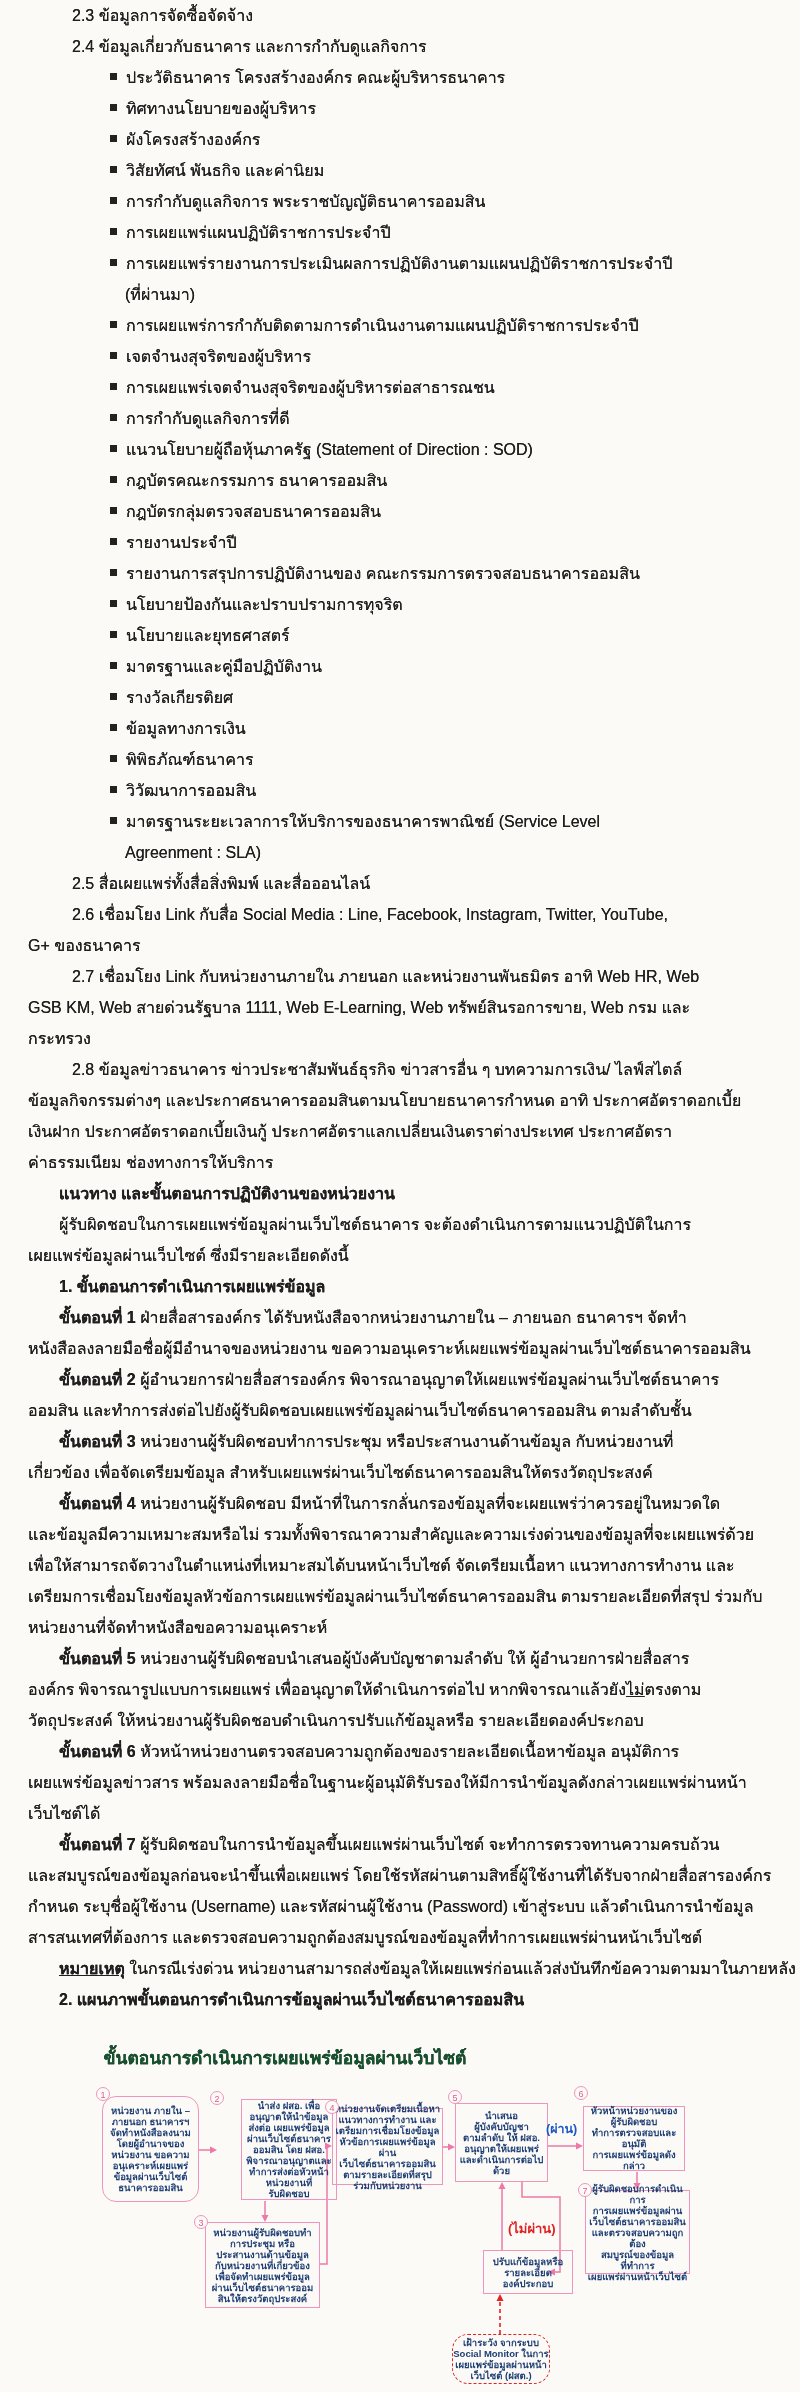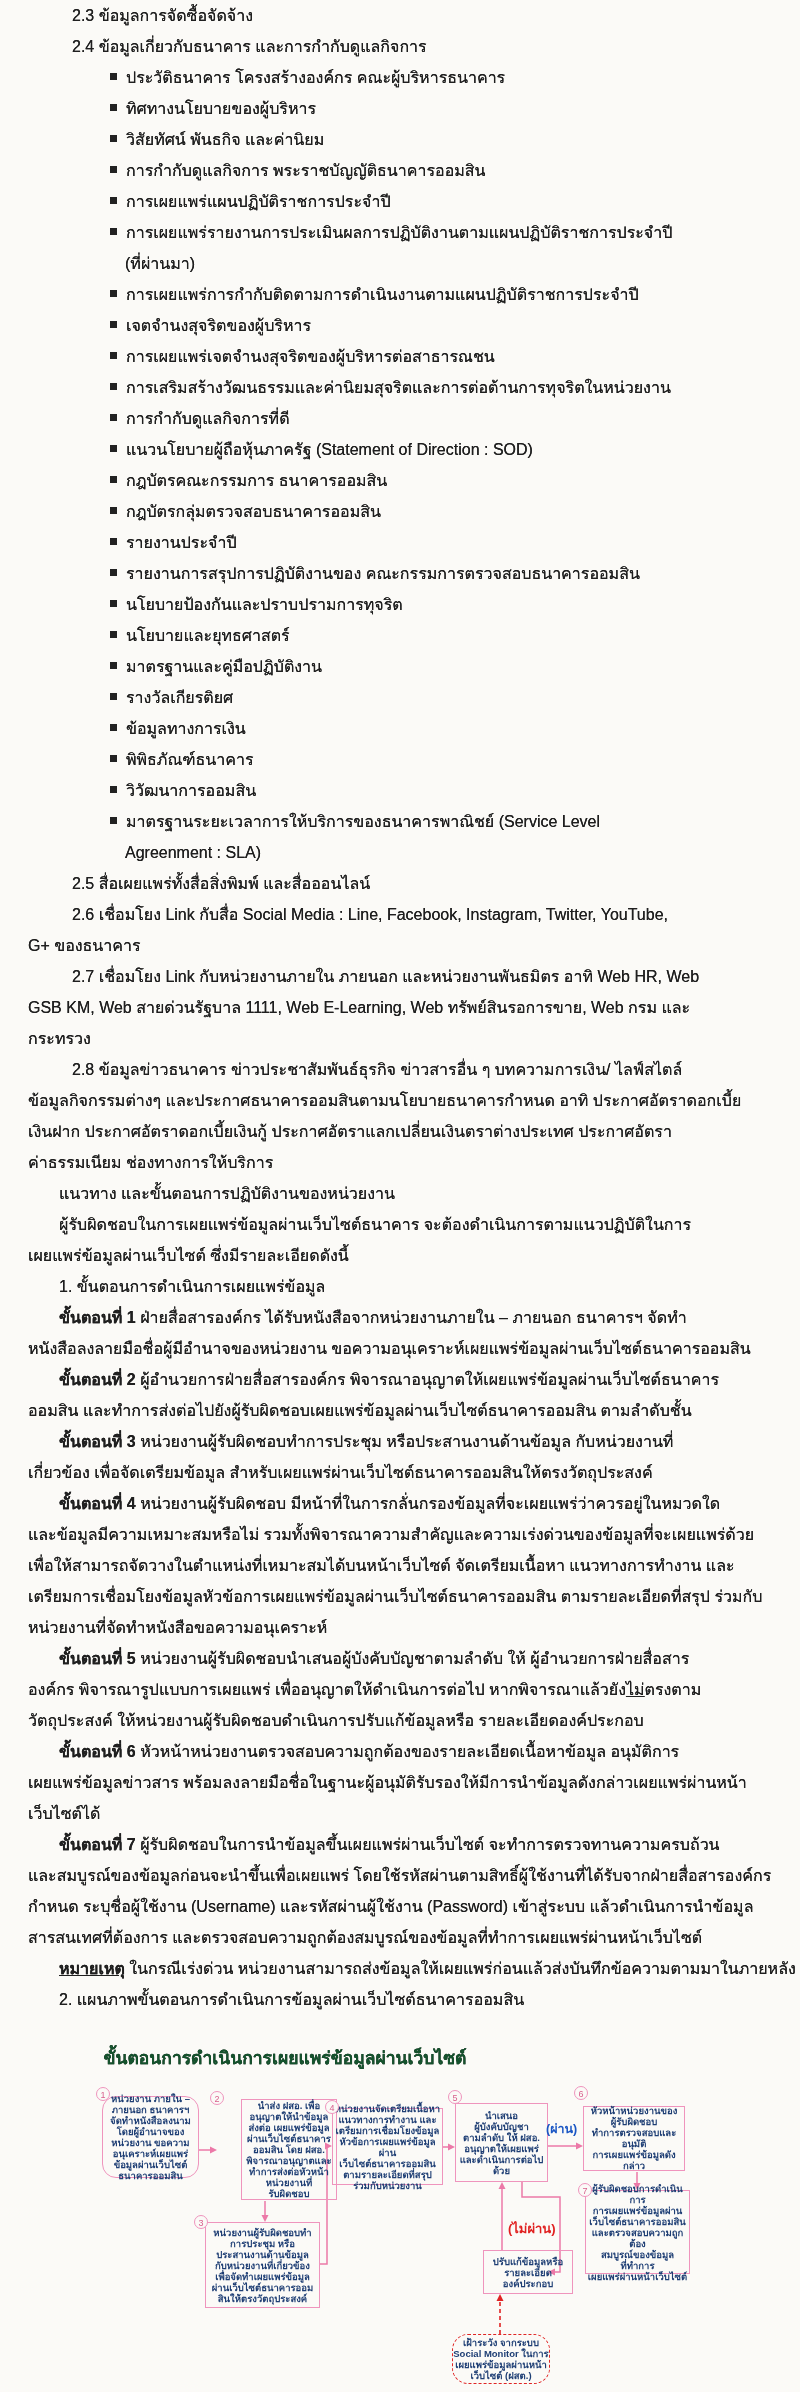--- a/index.html
+++ b/index.html
@@ -11,21 +11,21 @@
     width:800px;height:2392px;position:relative;overflow:hidden;
     background:var(--paper);
     font-family:"Liberation Sans","DejaVu Sans",sans-serif;
     color:var(--ink);
   }
   
   #doc{position:absolute;left:0;top:0;width:736px;padding:0 52px 0 28px;box-sizing:border-box;}
   .ln{height:31px;line-height:31px;font-size:16px;white-space:nowrap;text-shadow:0 0 .4px var(--ink);}
   .k-n{padding-left:44px;}
   .k-p,.k-h,.k-s,.k-note{padding-left:31px;}
-  .k-h{font-weight:normal;}
+  .k-h{font-weight:bold;}
   .k-b{padding-left:82px;}
   .k-w{padding-left:97px;}
   .seg-b{font-weight:bold;}
   .seg-u{text-decoration:underline;}
   .bullet-sq{display:inline-block;width:7px;height:7px;background:#222;margin-right:9px;vertical-align:middle;position:relative;top:-2px;}
   
   #fc{position:absolute;left:0;top:0;width:800px;height:2392px;pointer-events:none;}
   .fc-title{position:absolute;left:75px;top:2044px;width:420px;text-align:center;
     font-size:17.5px;font-weight:bold;color:#14532d;text-shadow:0 0 .4px #151515;}
   .fc-box{position:absolute;border:1.5px solid var(--pink);color:var(--navy);
@@ -45,29 +45,29 @@
   svg#fc-lines{position:absolute;left:0;top:2040px;}
 </style>
 </head>
 <body>
 
 <div id="doc">
     <div class="ln k-n"><span class="">2.3 ข้อมูลการจัดซื้อจัดจ้าง</span></div>
     <div class="ln k-n"><span class="">2.4 ข้อมูลเกี่ยวกับธนาคาร และการกำกับดูแลกิจการ</span></div>
     <div class="ln k-b"><span class="bullet-sq"></span><span class="">ประวัติธนาคาร โครงสร้างองค์กร คณะผู้บริหารธนาคาร</span></div>
     <div class="ln k-b"><span class="bullet-sq"></span><span class="">ทิศทางนโยบายของผู้บริหาร</span></div>
+    <div class="ln k-b"><span class="bullet-sq"></span><span class="">ผังโครงสร้างองค์กร</span></div>
     <div class="ln k-b"><span class="bullet-sq"></span><span class="">วิสัยทัศน์ พันธกิจ และค่านิยม</span></div>
     <div class="ln k-b"><span class="bullet-sq"></span><span class="">การกำกับดูแลกิจการ พระราชบัญญัติธนาคารออมสิน</span></div>
     <div class="ln k-b"><span class="bullet-sq"></span><span class="">การเผยแพร่แผนปฏิบัติราชการประจำปี</span></div>
     <div class="ln k-b"><span class="bullet-sq"></span><span class="">การเผยแพร่รายงานการประเมินผลการปฏิบัติงานตามแผนปฏิบัติราชการประจำปี</span></div>
     <div class="ln k-w"><span class="">(ที่ผ่านมา)</span></div>
     <div class="ln k-b"><span class="bullet-sq"></span><span class="">การเผยแพร่การกำกับติดตามการดำเนินงานตามแผนปฏิบัติราชการประจำปี</span></div>
     <div class="ln k-b"><span class="bullet-sq"></span><span class="">เจตจำนงสุจริตของผู้บริหาร</span></div>
     <div class="ln k-b"><span class="bullet-sq"></span><span class="">การเผยแพร่เจตจำนงสุจริตของผู้บริหารต่อสาธารณชน</span></div>
-    <div class="ln k-b"><span class="bullet-sq"></span><span class="">การเสริมสร้างวัฒนธรรมและค่านิยมสุจริตและการต่อต้านการทุจริตในหน่วยงาน</span></div>
     <div class="ln k-b"><span class="bullet-sq"></span><span class="">การกำกับดูแลกิจการที่ดี</span></div>
     <div class="ln k-b"><span class="bullet-sq"></span><span class="">แนวนโยบายผู้ถือหุ้นภาครัฐ (Statement of Direction : SOD)</span></div>
     <div class="ln k-b"><span class="bullet-sq"></span><span class="">กฎบัตรคณะกรรมการ ธนาคารออมสิน</span></div>
     <div class="ln k-b"><span class="bullet-sq"></span><span class="">กฎบัตรกลุ่มตรวจสอบธนาคารออมสิน</span></div>
     <div class="ln k-b"><span class="bullet-sq"></span><span class="">รายงานประจำปี</span></div>
     <div class="ln k-b"><span class="bullet-sq"></span><span class="">รายงานการสรุปการปฏิบัติงานของ คณะกรรมการตรวจสอบธนาคารออมสิน</span></div>
     <div class="ln k-b"><span class="bullet-sq"></span><span class="">นโยบายป้องกันและปราบปรามการทุจริต</span></div>
     <div class="ln k-b"><span class="bullet-sq"></span><span class="">นโยบายและยุทธศาสตร์</span></div>
     <div class="ln k-b"><span class="bullet-sq"></span><span class="">มาตรฐานและคู่มือปฏิบัติงาน</span></div>
     <div class="ln k-b"><span class="bullet-sq"></span><span class="">รางวัลเกียรติยศ</span></div>
@@ -137,21 +137,21 @@
       <polygon points="583,106 576,102.5 576,109.5"></polygon>
       <polygon points="637,150 633.5,143 640.5,143"></polygon>
       <polygon points="548,232 555,228.5 555,235.5"></polygon>
       <polygon points="502,142 498.5,149 505.5,149"></polygon>
     </g>
     <path d="M500,294 L500,260" stroke="#e02424" stroke-width="1.6" stroke-dasharray="4 3" fill="none"></path>
     <polygon points="500,254 496.5,261 503.5,261" fill="#e02424"></polygon>
   </svg>
 
   <div id="fc-boxes">
-      <div class="fc-box rounded" style="left: 102px; top: 2096px; width: 97px; height: 82px;">หน่วยงาน ภายใน –
+      <div class="fc-box rounded" style="left: 102px; top: 2096px; width: 97px; height: 106px;">หน่วยงาน ภายใน –
 ภายนอก ธนาคารฯ
 จัดทำหนังสือลงนาม
 โดยผู้อำนาจของ
 หน่วยงาน ขอความ
 อนุเคราะห์เผยแพร่
 ข้อมูลผ่านเว็บไซต์
 ธนาคารออมสิน</div>
       <div class="fc-circle" style="left: 96px; top: 2087px;">1</div>
       <div class="fc-box" style="left: 217px; top: 2099px; width: 96px; height: 101px; margin-left: 24px;">นำส่ง ฝสอ. เพื่อ
 อนุญาตให้นำข้อมูล

